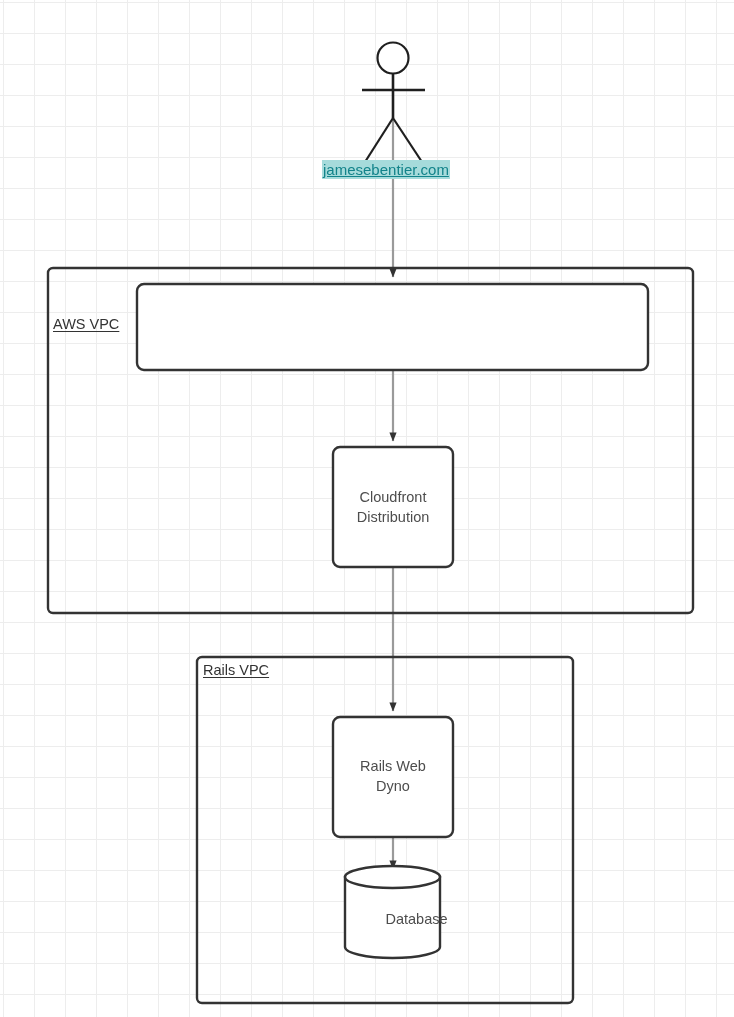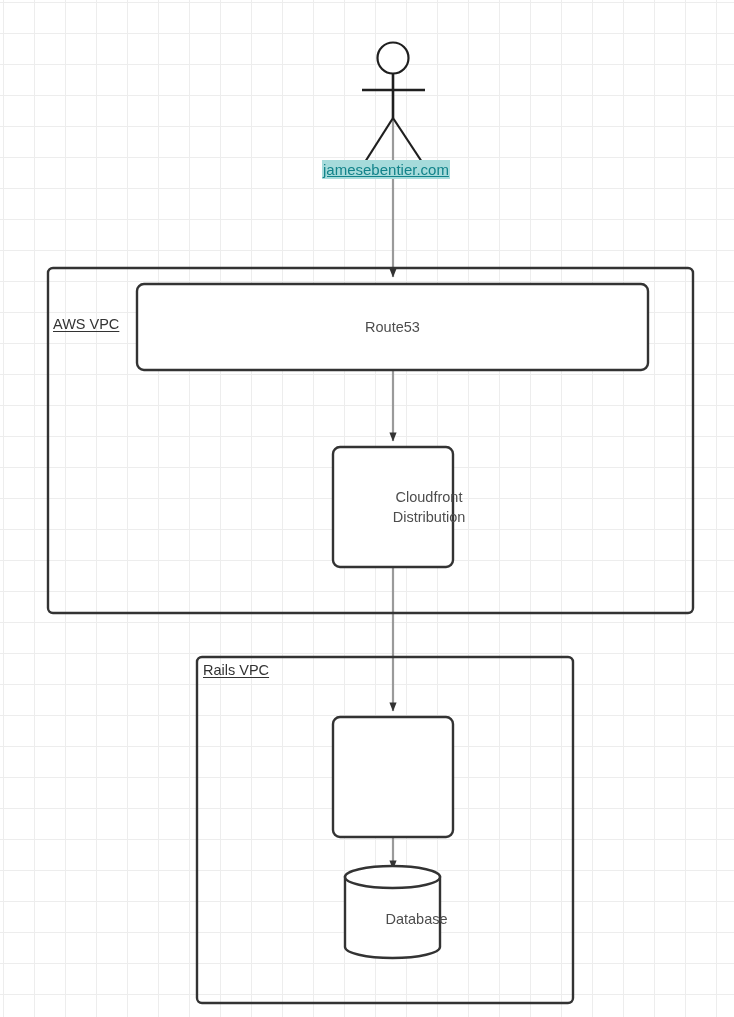--- a/index.html
+++ b/index.html
@@ -114,21 +114,22 @@
       <ellipse cx="392.5" cy="877" rx="47.5" ry="11" fill="#ffffff" stroke="#333333" stroke-width="2.4"></ellipse>
     </g>
   </svg>
 
   <div class="link-label" style="left:322px; top:160px;">jamesebentier.com</div>
 
   <div class="container-label" style="left:53px; top:271px;margin-top:44px;">AWS VPC</div>
 
   <div class="container-label" style="left:203px; top:661px;">Rails VPC</div>
 
-  <div class="node-label" style="left:137px; top:317px; width:511px;">Route53</div>
 
-  <div class="node-label" style="left:333px; top:487px; width:120px;margin-left:36px;">Cloudfront
+  <div class="node-label" style="left:333px; top:487px; width:120px;">Cloudfront
 Distribution</div>
 
+  <div class="node-label" style="left:333px; top:756px; width:120px;">Rails Web
+Dyno</div>
 
   <div class="node-label" style="left:345px; top:909px; width:95px;margin-left:24px;">Database</div>
 
 </div>
 
 </body></html>

